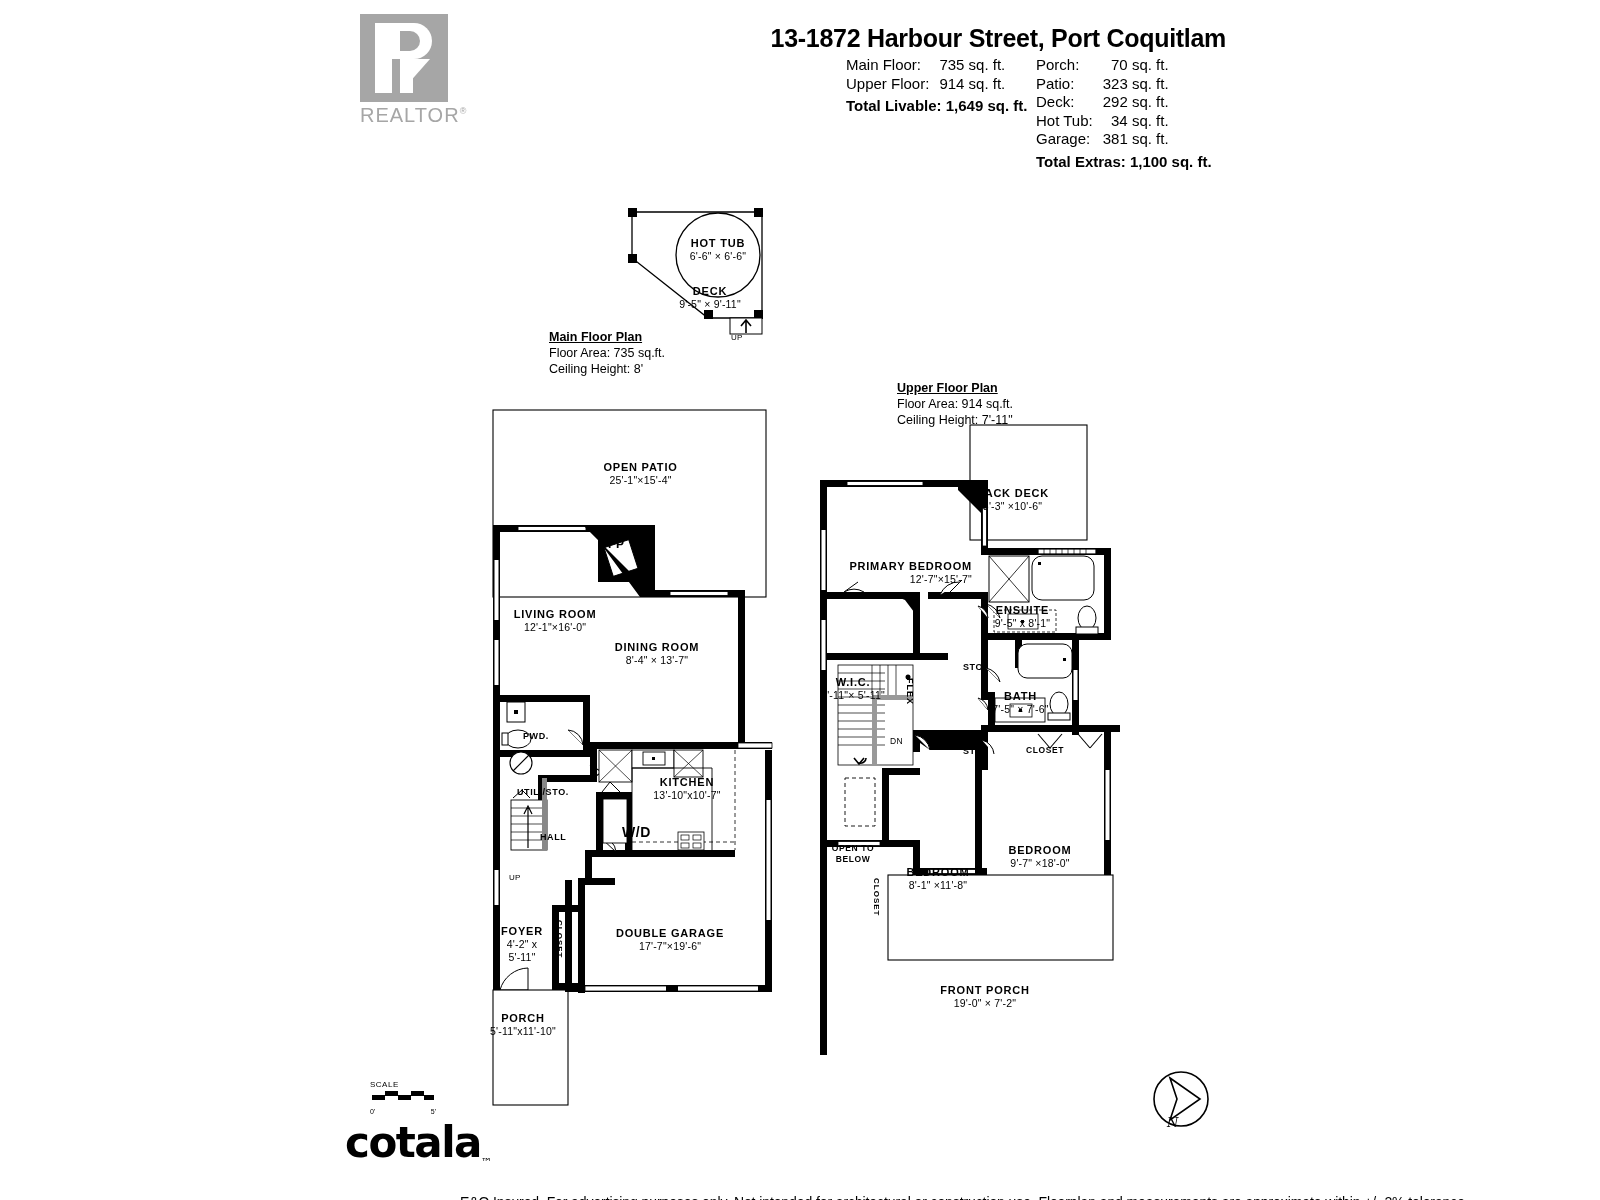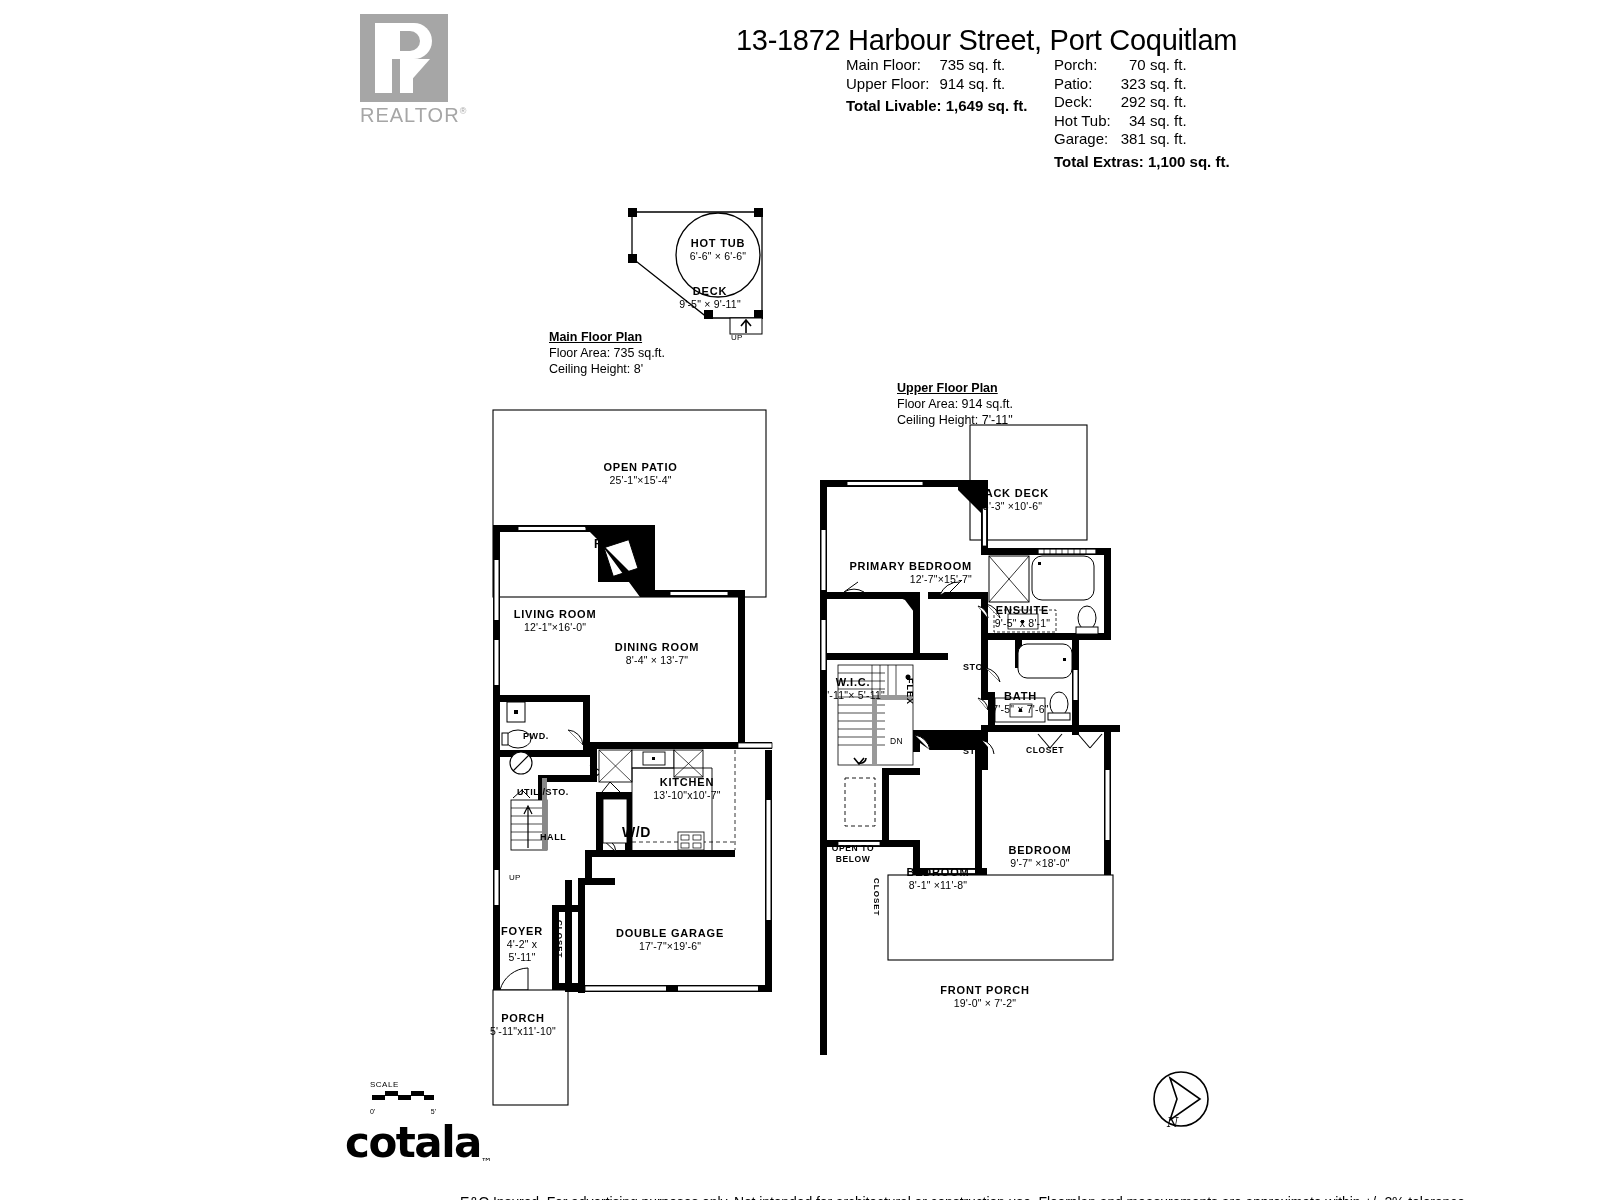--- a/index.html
+++ b/index.html
@@ -17,24 +17,24 @@
       background:#fff;border-radius:0 20px 20px 0;}
   #realtor-logo .mark .bowl:after{content:"";position:absolute;left:8px;top:8px;
       width:20px;height:20px;background:#a6a6a6;border-radius:0 12px 12px 0;}
   #realtor-logo .mark .leg{position:absolute;left:40px;top:45px;width:0;height:0;
       border-left:0 solid transparent;border-top:34px solid #fff;border-right:30px solid transparent;}
   #realtor-logo .mark .leg2{position:absolute;left:40px;top:45px;width:13px;height:34px;background:#fff;}
   #realtor-logo .word{font-size:20px;letter-spacing:1px;color:#a6a6a6;margin-top:2px;
       font-family:"Liberation Sans", sans-serif;}
   #realtor-logo .word sup{font-size:9px;}
 
-  #plan-title{left:736px;top:24px;width:490px;text-align:left;
-      font-size:29px;font-weight:normal;letter-spacing:-0.3px;white-space:nowrap;}
-
-  #stats{left:846px;top:56px;display:flex;gap:18px;font-size:15px;line-height:18.5px;}
+  #plan-title{left:736px;top:24px;width:490px;text-align:right;
+      font-size:25px;font-weight:bold;letter-spacing:-0.3px;white-space:nowrap;}
+
+  #stats{left:846px;top:56px;display:flex;font-size:15px;line-height:18.5px;}
   #stats .col{display:block;}
   #stats table{border-collapse:collapse;}
   #stats td{padding:0;font-size:15px;line-height:18.5px;white-space:nowrap;}
   #stats td.lbl{padding-right:10px;}
   #stats td.val{text-align:right;}
   #stats .total{font-weight:bold;padding-top:4px;white-space:nowrap;}
   #stats .col-a{width:190px;}
   #stats .col-b{width:180px;}
 
   
@@ -293,21 +293,21 @@
 <div class="rm" style="left:489px;top:925px;width:66px;">
   <div class="n">FOYER</div>
   <div class="d">4'-2" x</div>
   <div class="d">5'-11"</div>
 </div>
 <div class="rm" style="left:483px;top:1012px;width:80px;">
   <div class="n">PORCH</div>
   <div class="d">5'-11"x11'-10"</div>
 </div>
 
-<div class="tiny" style="left:594px;top:537px;font-size:12px;text-align:right;">FP</div>
+<div class="tiny" style="left:608px;top:537px;font-size:12px;text-align:right;">FP</div>
 <div class="tiny" style="left:523px;top:731px;">PWD.</div>
 <div class="tiny" style="left:517px;top:787px;">UTIL./STO.</div>
 <div class="tiny" style="left:540px;top:832px;">HALL</div>
 <div class="tiny vert" style="left:555px;top:920px;font-size:8px;letter-spacing:1px;">CLOSET</div>
 <div class="tiny" style="left:622px;top:824px;font-size:14px;">W/D</div>
 <div class="tinyn" style="left:509px;top:873px;">UP</div>
 
 <svg class="abs" style="left:810px;top:420px;" width="310" height="640">
 
   <rect x="160" y="5" width="117" height="115" fill="#fff" stroke="#000" stroke-width="1.1"></rect>

